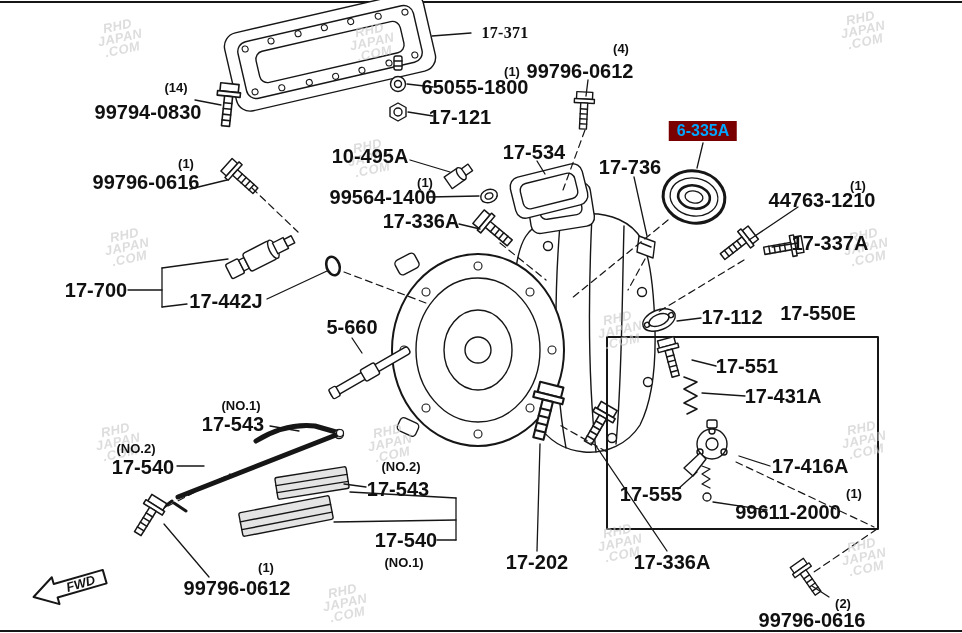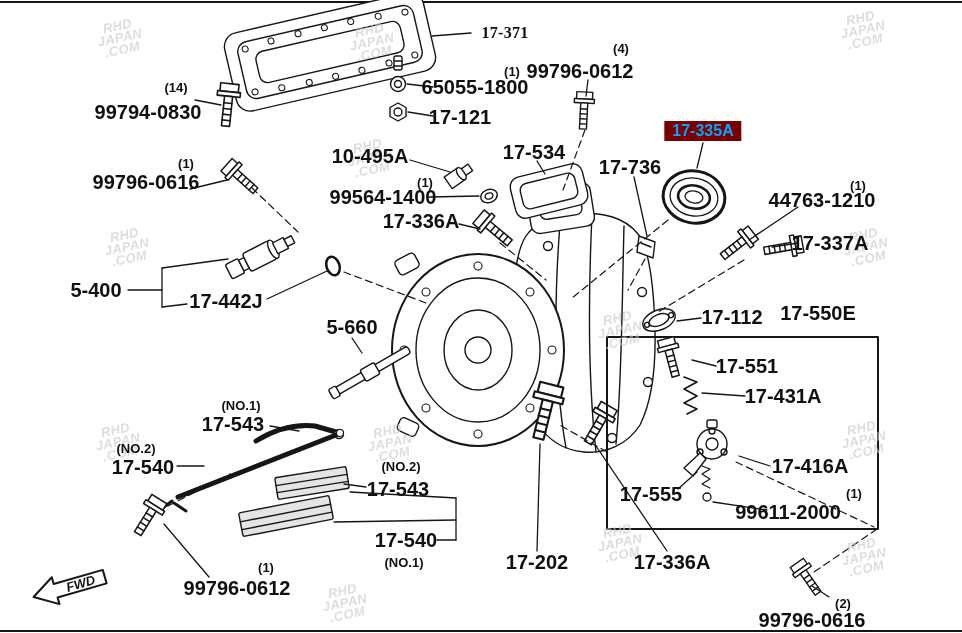--- a/index.html
+++ b/index.html
@@ -371,26 +371,26 @@
   <div class="lbl num" style="left:460px;top:117px">17-121</div>
   <div class="lbl qty" style="left:621px;top:48px">(4)</div>
   <div class="lbl num" style="left:580px;top:71px">99796-0612</div>
   <div class="lbl num" style="left:370px;top:156px">10-495A</div>
   <div class="lbl num" style="left:534px;top:152px">17-534</div>
   <div class="lbl qty" style="left:186px;top:163px">(1)</div>
   <div class="lbl num" style="left:146px;top:182px">99796-0616</div>
   <div class="lbl qty" style="left:425px;top:182px">(1)</div>
   <div class="lbl num" style="left:383px;top:197px">99564-1400</div>
   <div class="lbl num" style="left:630px;top:167px">17-736</div>
-  <div class="lbl hl" style="left:703px;top:131px">17-335A</div>
+  <div class="lbl hl" style="left:703px;top:131px">6-335A</div>
   <div class="lbl qty" style="left:858px;top:185px">(1)</div>
   <div class="lbl num" style="left:822px;top:200px">44763-1210</div>
   <div class="lbl num" style="left:421px;top:221px">17-336A</div>
   <div class="lbl num" style="left:830px;top:243px">17-337A</div>
-  <div class="lbl num" style="left:96px;top:290px">5-400</div>
+  <div class="lbl num" style="left:96px;top:290px">17-700</div>
   <div class="lbl num" style="left:226px;top:301px">17-442J</div>
   <div class="lbl num" style="left:732px;top:317px">17-112</div>
   <div class="lbl num" style="left:818px;top:313px">17-550E</div>
   <div class="lbl num" style="left:352px;top:327px">5-660</div>
   <div class="lbl num" style="left:747px;top:366px">17-551</div>
   <div class="lbl num" style="left:783px;top:396px">17-431A</div>
   <div class="lbl qty" style="left:241px;top:405px">(NO.1)</div>
   <div class="lbl num" style="left:233px;top:424px">17-543</div>
   <div class="lbl qty" style="left:136px;top:448px">(NO.2)</div>
   <div class="lbl num" style="left:143px;top:467px">17-540</div>

